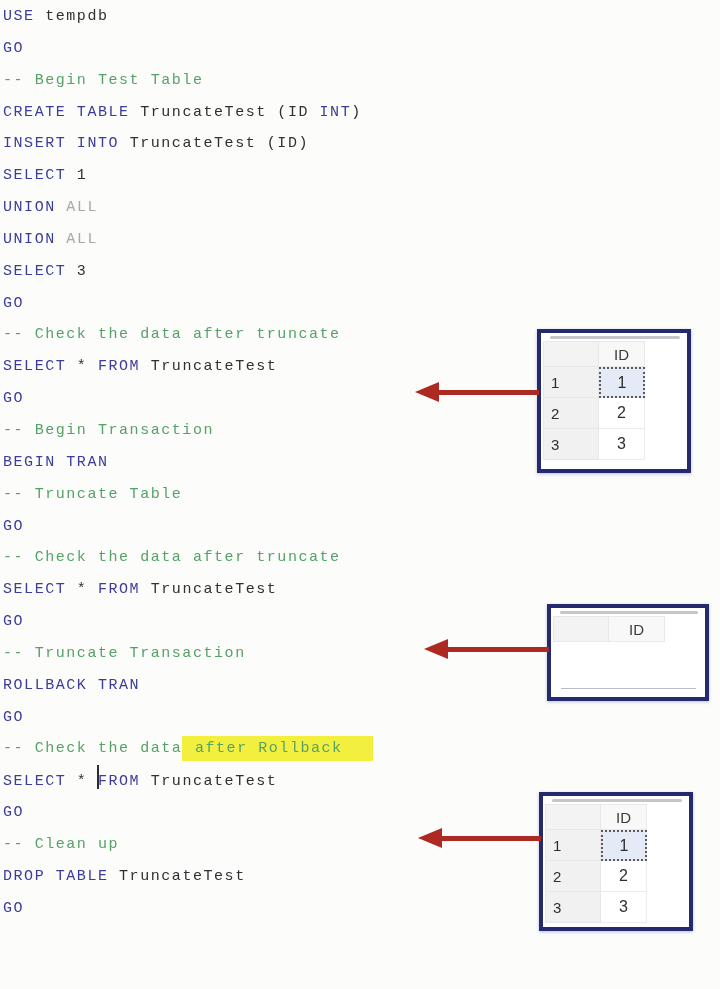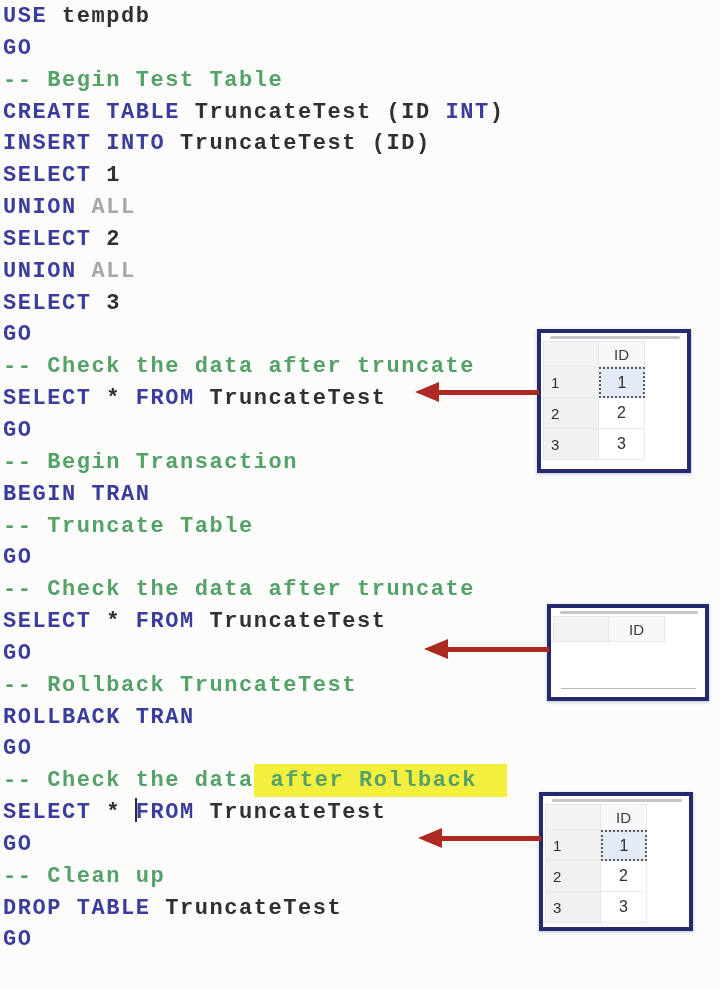--- a/index.html
+++ b/index.html
@@ -2,21 +2,21 @@
 <html style="--kw: #3b3c9b; --cm: #55a268; --gr: #a8a8a8; --id: #2f3033; --hlbg: #f3ef3f; --arrow: #ad2a22; --gborder: #242a6d; --selbg: #e4ebf7;"><head>
 <meta charset="utf-8">
 <style>
   html,body{margin:0;padding:0;background:#fff;}
   .canvas{position:relative;width:720px;height:989px;background:#fcfcfb;overflow:hidden;}
 
   
   .code{
     position:absolute;left:3px;top:1px;right:0;
     font-family:"Liberation Mono","DejaVu Sans Mono",monospace;
-    font-weight:bold;font-size:22px;letter-spacing:1.55px;
+    font-weight:normal;font-size:15px;letter-spacing:1.55px;
     color:var(--id);
   }
   .code-line{height:31.85px;line-height:31.85px;white-space:pre;}
   .tok-kw{color:var(--kw);}
   .tok-cm{color:var(--cm);}
   .tok-gr{color:var(--gr);}
   .tok-id{color:var(--id);}
   .hl{background:var(--hlbg);padding:4px 30px 4px 2px;text-align:center;}
   .caret{display:inline-block;width:2px;height:24px;background:#2b2b3a;
          vertical-align:-4px;margin:0 -1px;}
@@ -60,35 +60,34 @@
 
 <div class="canvas">
   <div class="code">
       <div class="code-line"><span class="tok-kw">USE</span><span class="tok-id"> tempdb</span></div>
       <div class="code-line"><span class="tok-kw">GO</span></div>
       <div class="code-line"><span class="tok-cm">-- Begin Test Table</span></div>
       <div class="code-line"><span class="tok-kw">CREATE TABLE</span><span class="tok-id"> TruncateTest (ID </span><span class="tok-kw">INT</span><span class="tok-id">)</span></div>
       <div class="code-line"><span class="tok-kw">INSERT INTO</span><span class="tok-id"> TruncateTest (ID)</span></div>
       <div class="code-line"><span class="tok-kw">SELECT</span><span class="tok-id"> 1</span></div>
       <div class="code-line"><span class="tok-kw">UNION</span><span class="tok-id"> </span><span class="tok-gr">ALL</span></div>
-      <div class="code-line"><span class="tok-kw">SELECT</span><span class="tok-id"> 2</span></div>
       <div class="code-line"><span class="tok-kw">UNION</span><span class="tok-id"> </span><span class="tok-gr">ALL</span></div>
       <div class="code-line"><span class="tok-kw">SELECT</span><span class="tok-id"> 3</span></div>
       <div class="code-line"><span class="tok-kw">GO</span></div>
       <div class="code-line"><span class="tok-cm">-- Check the data after truncate</span></div>
       <div class="code-line"><span class="tok-kw">SELECT</span><span class="tok-id"> * </span><span class="tok-kw">FROM</span><span class="tok-id"> TruncateTest</span></div>
       <div class="code-line"><span class="tok-kw">GO</span></div>
       <div class="code-line"><span class="tok-cm">-- Begin Transaction</span></div>
       <div class="code-line"><span class="tok-kw">BEGIN TRAN</span></div>
       <div class="code-line"><span class="tok-cm">-- Truncate Table</span></div>
       <div class="code-line"><span class="tok-kw">GO</span></div>
       <div class="code-line"><span class="tok-cm">-- Check the data after truncate</span></div>
       <div class="code-line"><span class="tok-kw">SELECT</span><span class="tok-id"> * </span><span class="tok-kw">FROM</span><span class="tok-id"> TruncateTest</span></div>
       <div class="code-line"><span class="tok-kw">GO</span></div>
-      <div class="code-line"><span class="tok-cm">-- Rollback TruncateTest</span></div>
+      <div class="code-line"><span class="tok-cm">-- Truncate Transaction</span></div>
       <div class="code-line"><span class="tok-kw">ROLLBACK TRAN</span></div>
       <div class="code-line"><span class="tok-kw">GO</span></div>
       <div class="code-line"><span class="tok-cm">-- Check the data</span><span class="tok-cm hl"> after Rollback</span></div>
       <div class="code-line"><span class="tok-kw">SELECT</span><span class="tok-id"> * </span><span class="caret"></span><span class="tok-kw">FROM</span><span class="tok-id"> TruncateTest</span></div>
       <div class="code-line"><span class="tok-kw">GO</span></div>
       <div class="code-line"><span class="tok-cm">-- Clean up</span></div>
       <div class="code-line"><span class="tok-kw">DROP TABLE</span><span class="tok-id"> TruncateTest</span></div>
       <div class="code-line"><span class="tok-kw">GO</span></div>
     </div>
 

